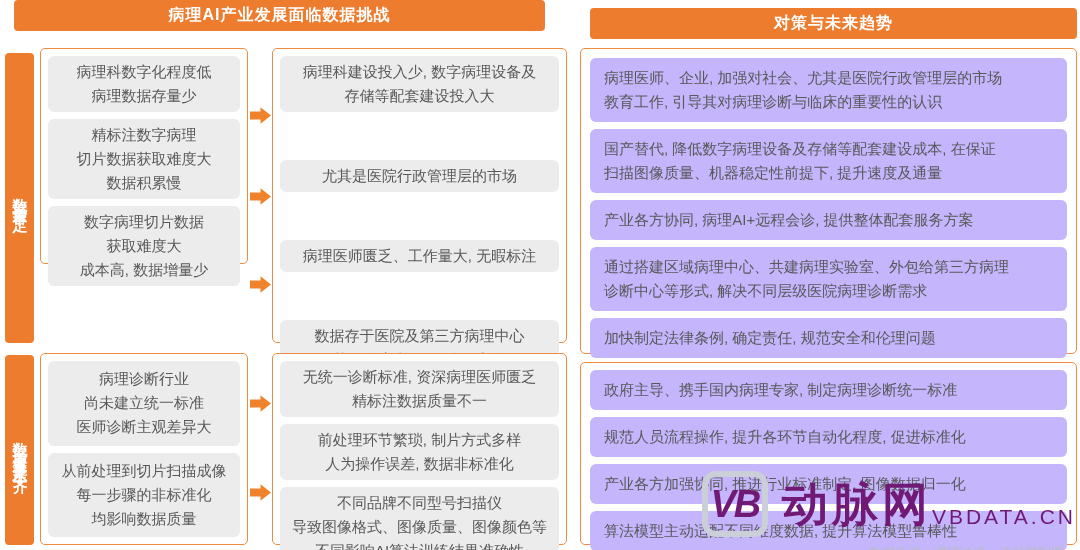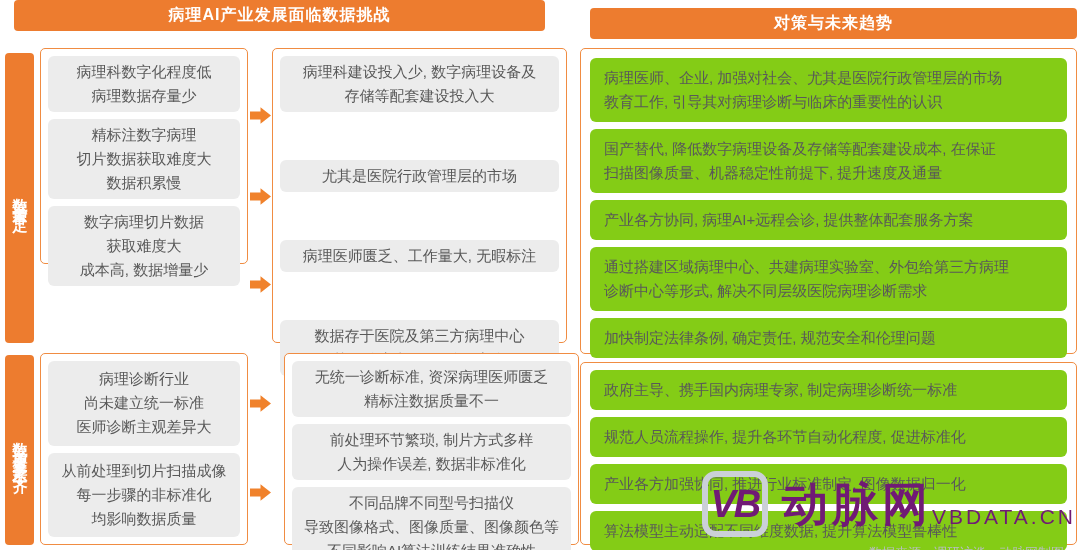--- a/index.html
+++ b/index.html
@@ -53,41 +53,41 @@
     background: #ffffff;
     display: flex;
     flex-direction: column;
     padding: 7px;
     gap: 7px;
   }
   #causes1  { left: 40px;  top: 48px;  width: 208px; height: 216px; }
   #effects1 { left: 272px; top: 48px;  width: 295px; height: 295px; gap: 48px; }
   #right1   { left: 580px; top: 48px;  width: 497px; height: 306px; padding: 9px; justify-content: space-between; }
   #causes2  { left: 40px;  top: 353px; width: 208px; height: 192px; }
-  #effects2 { left: 284px; top: 353px; width: 295px; height: 192px; }
+  #effects2 { left: 272px; top: 353px; width: 295px; height: 192px; }
   #right2   { left: 580px; top: 362px; width: 497px; height: 183px; padding: 7px 9px; justify-content: space-between; }
 
   .box {
     background: #ECECEC;
     border-radius: 6px;
     color: #595959;
     display: flex;
     align-items: center;
     justify-content: center;
     text-align: center;
     white-space: pre-line;
     flex: 1 1 0;
     padding: 4px 8px;
     line-height: 1.6;
     font-size: 15px;
   }
   .grow2 { flex-grow: 2; }
   .grow3 { flex-grow: 3; }
   .rbox {
-    background: #84cc16;
+    background: #c4b5fd;
     border-radius: 6px;
     color: #595959;
     display: flex;
     align-items: center;
     text-align: left;
     justify-content: flex-start;
     white-space: pre-line;
     flex: 0 0 auto;
     padding: 8px 14px;
     line-height: 1.6;

